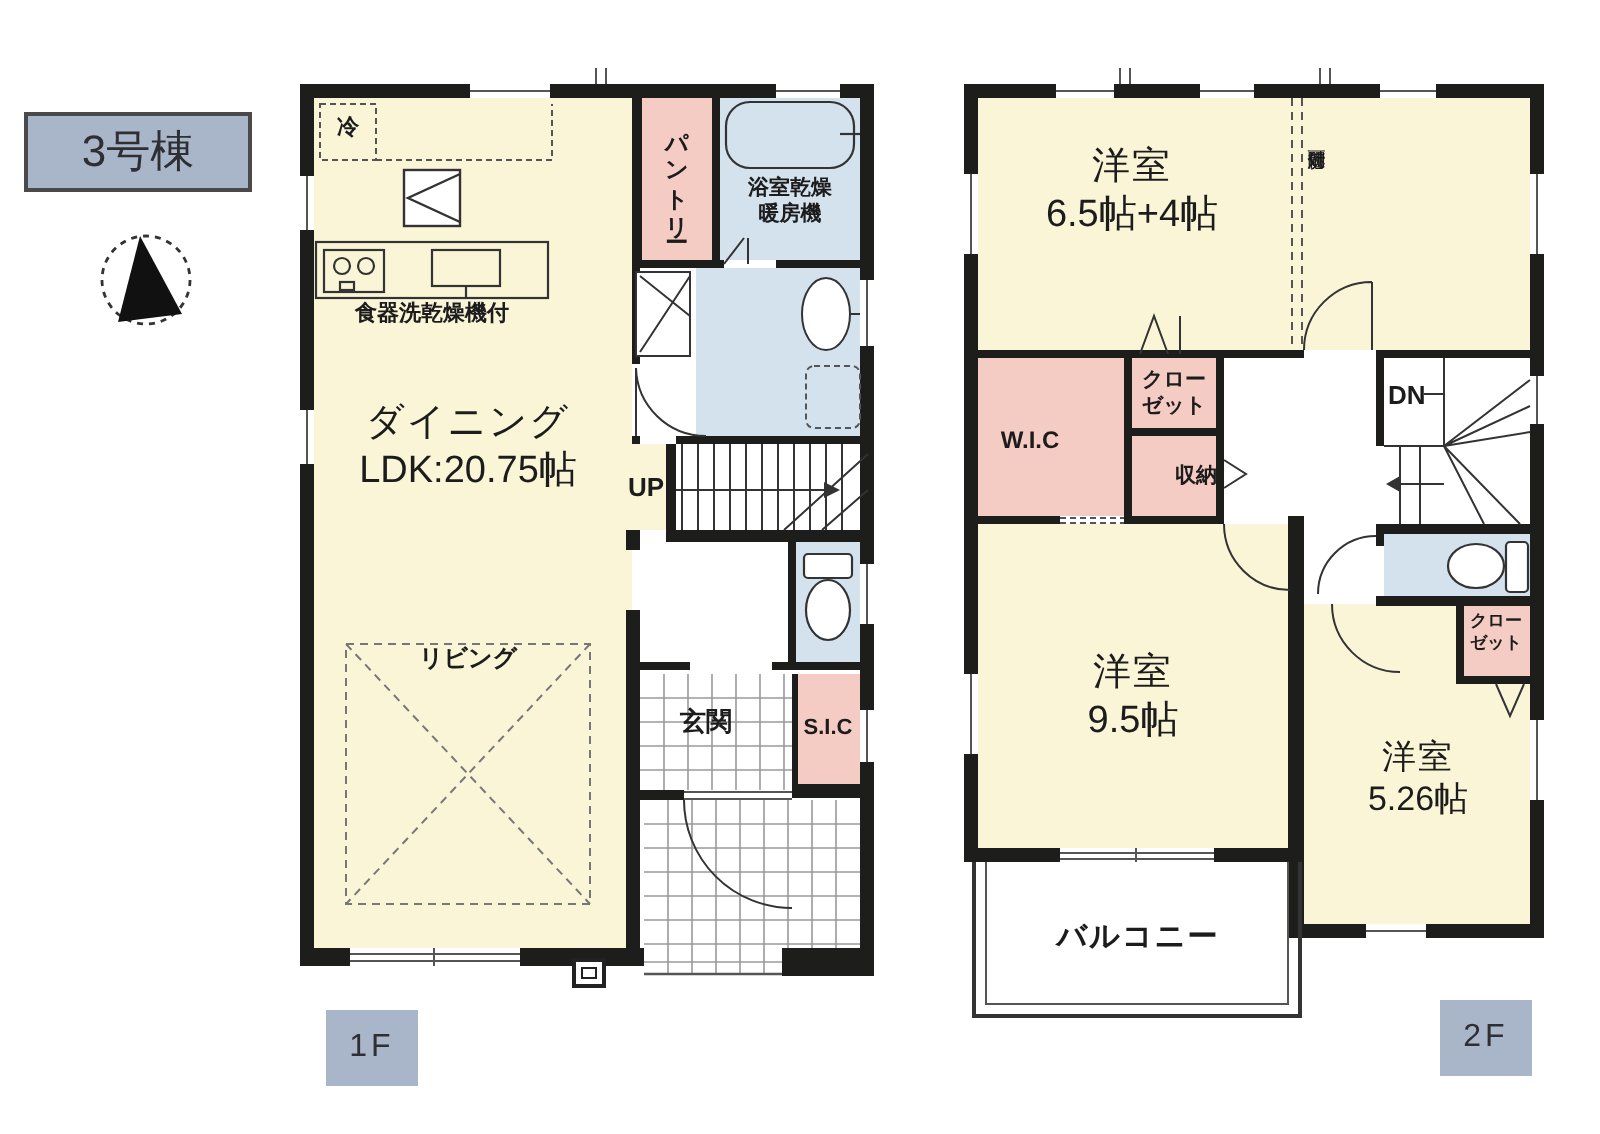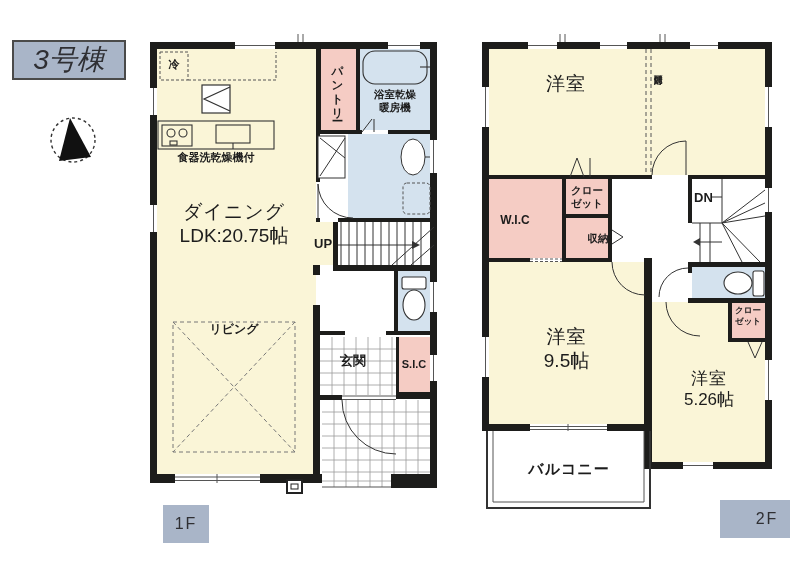--- a/index.html
+++ b/index.html
@@ -249,41 +249,42 @@
     </g>
     <g stroke="#333" stroke-width="1" fill="none">
       <path d="M748,342L755,358L762,342"></path>
     </g>
     <g fill="none">
       <path d="M487,431V508H650V431" stroke="#333" stroke-width="2"></path>
       <path d="M493,431V502H644V431" stroke="#555" stroke-width="1"></path>
     </g>
   </svg>
 
-  <div class="badge" style="left:12px;top:40px;width:110px;height:36px;border:2px solid #4a4a4a;font-size:28px;font-style:italic;">3号棟</div>
+  <div class="badge" style="left:12px;top:56px;width:110px;height:36px;border:2px solid #4a4a4a;font-size:22px;">3号棟</div>
 
   <div class="lbl c" style="left:160px;top:58px;width:28px;font-size:11px;font-weight:bold;">冷</div>
   <div class="lbl c b" style="left:158px;top:151px;width:116px;font-size:11px;">食器洗乾燥機付</div>
   <div class="lbl vtext b" style="left:330px;top:58px;font-size:11.5px;height:72px;">パントリー</div>
   <div class="lbl c b" style="left:360px;top:88px;width:70px;font-size:10.5px;text-align:center;">
     <div>浴室乾燥</div>
     <div>暖房機</div>
   </div>
   <div class="lbl c" style="left:158px;top:200px;width:152px;">
     <div class="room-title">ダイニング</div>
     <div class="room-title" style="letter-spacing:0;">LDK:20.75帖</div>
   </div>
   <div class="lbl b" style="left:314px;top:236px;font-size:13px;">UP</div>
   <div class="lbl c b" style="left:173px;top:322px;width:122px;font-size:12px;">リビング</div>
   <div class="lbl b" style="left:340px;top:353px;font-size:13px;">玄関</div>
   <div class="lbl c b" style="left:397px;top:358px;width:34px;font-size:11px;">S.I.C</div>
   <div class="badge" style="left:163px;top:505px;width:46px;height:38px;font-size:16px;letter-spacing:2px;">1F</div>
 
   <div class="lbl c" style="left:487px;top:72px;width:158px;">
     <div class="room-title">洋室</div>
+    <div class="room-title" style="letter-spacing:0;">6.5帖+4帖</div>
   </div>
   <div class="lbl vtext" style="left:652px;top:68px;font-size:9px;height:90px;letter-spacing:0;">間仕切対応可</div>
   <div class="lbl c b" style="left:489px;top:213px;width:52px;font-size:12px;">W.I.C</div>
   <div class="lbl c small-lbl" style="left:566px;top:184px;width:42px;">
     <div>クロー</div>
     <div>ゼット</div>
   </div>
   <div class="lbl c small-lbl" style="left:566px;top:232px;width:64px;">収納</div>
   <div class="lbl b" style="left:694px;top:190px;font-size:13px;">DN</div>
   <div class="lbl c" style="left:489px;top:325px;width:155px;">
@@ -292,15 +293,15 @@
   </div>
   <div class="lbl c" style="left:655px;top:368px;width:108px;">
     <div class="room-title" style="font-size:17px;">洋室</div>
     <div class="room-title" style="font-size:17px;letter-spacing:0;">5.26帖</div>
   </div>
   <div class="lbl c" style="left:730px;top:305px;width:36px;font-size:8.5px;font-weight:bold;">
     <div>クロー</div>
     <div>ゼット</div>
   </div>
   <div class="lbl c b" style="left:490px;top:460px;width:158px;font-size:15px;letter-spacing:1px;">バルコニー</div>
-  <div class="badge" style="left:720px;top:500px;width:46px;height:38px;font-size:16px;letter-spacing:2px;padding-left:24px;">2F</div>
+  <div class="badge" style="left:720px;top:500px;width:46px;height:38px;font-size:16px;letter-spacing:2px;">2F</div>
 
 </div>
 
 </body></html>

